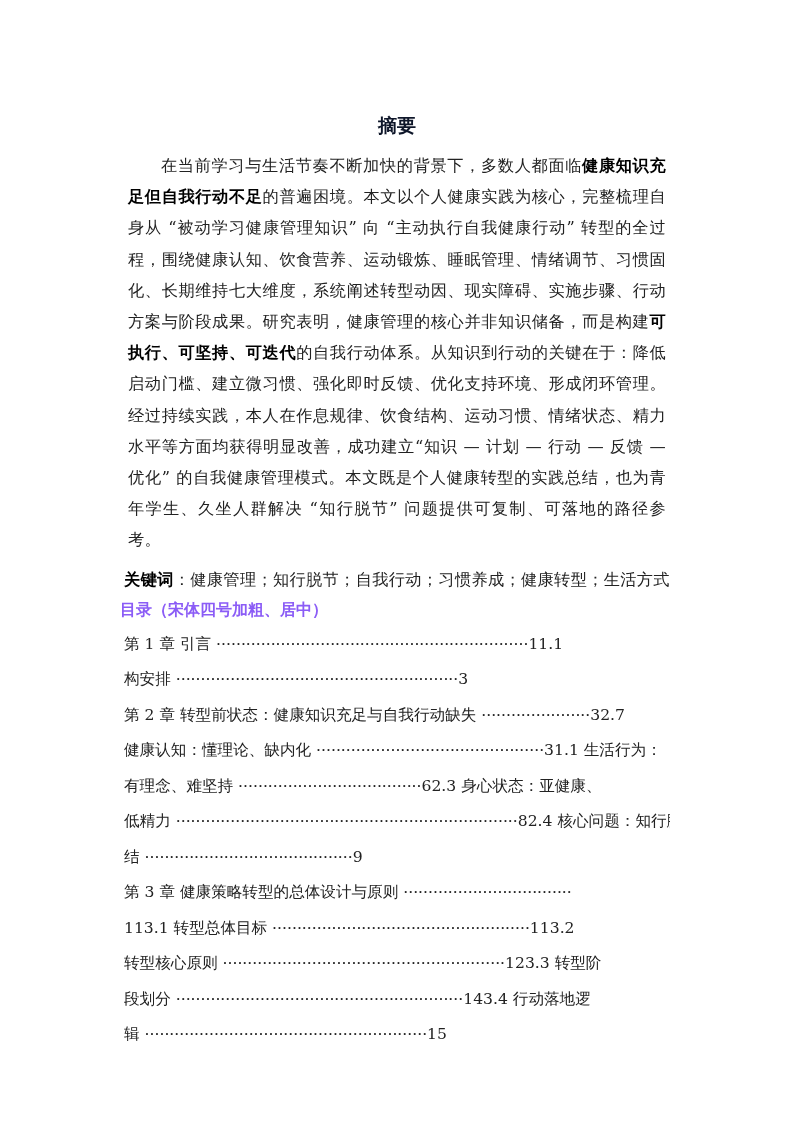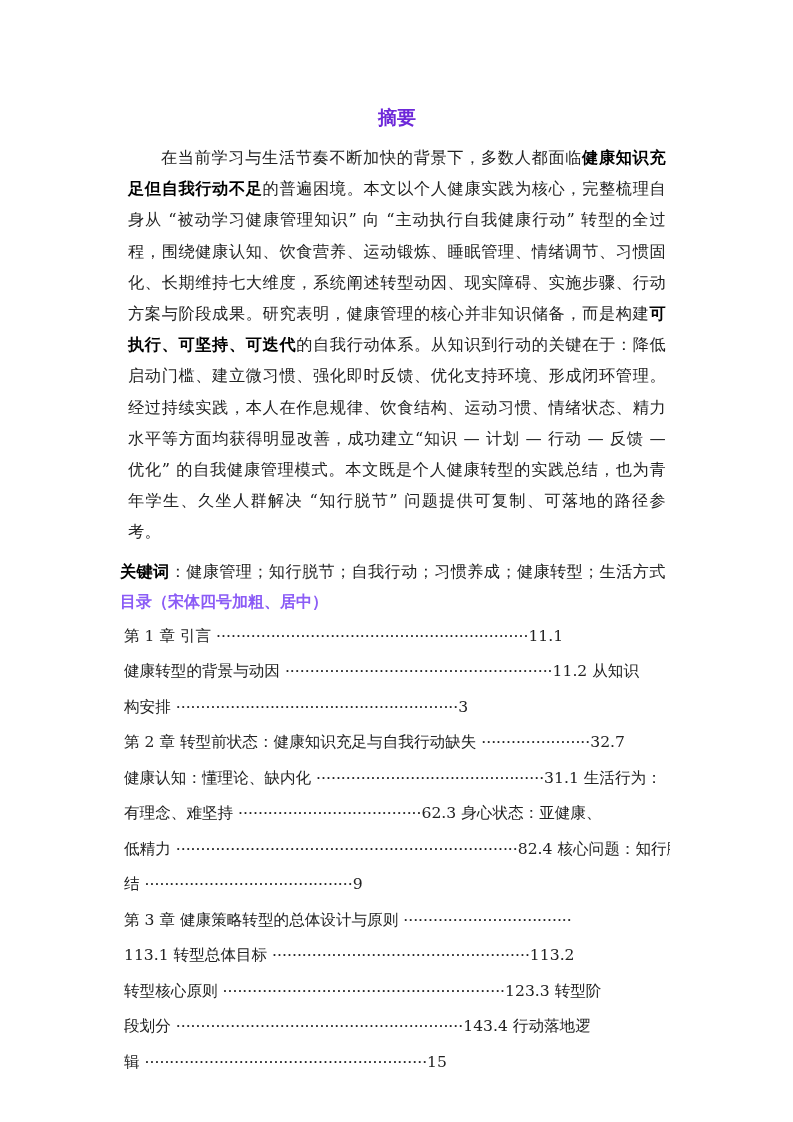--- a/index.html
+++ b/index.html
@@ -1,24 +1,24 @@
 <!DOCTYPE html>
 <html><head>
 <meta charset="utf-8">
 <style>
   html, body { margin:0; padding:0; background:#ffffff; }
   body { width:793px; height:1122px; position:relative; overflow:hidden;
          font-family: "DejaVu Serif", "Liberation Serif", serif; color:#222; }
   .page { position:absolute; left:120px; top:100px; width:554px; }
   .title { text-align:center; font-family:"DejaVu Sans","Liberation Sans",sans-serif; font-weight:bold;
-           font-size:19px; color:#6d28d9; height:34px; line-height:34px; margin-top:0; }
+           font-size:19px; color:#0f172a; height:34px; line-height:34px; margin-top:8px; }
   .para { font-size:16.2px; line-height:31.2px; text-align:justify; text-align-last:left; margin:8px; letter-spacing:0.35px; }
   .indent { text-indent:33px; }
   .b { font-family:"DejaVu Sans","Liberation Sans",sans-serif; font-weight:bold; color:#000; }
-  .kw { font-size:16.2px; line-height:31px; margin:0; letter-spacing:0.35px; }
+  .kw { font-size:16.2px; line-height:31px; margin:0; letter-spacing:0.35px;text-align:center; }
   .kw .lbl { font-family:"DejaVu Sans","Liberation Sans",sans-serif; font-weight:bold; color:#000; }
   .toc-title { font-family:"DejaVu Sans","Liberation Sans",sans-serif; font-weight:bold; font-size:16px; color:#8b5cf6; line-height:30px; margin:0; }
   .toc-line { font-size:15.6px; line-height:31.5px; margin:4px; white-space:nowrap; overflow:hidden; color:#222; }
   .toc-block { margin:0 0 0 0; }
 </style>
 </head>
 <body>
 
 <div class="page">
   <div class="title">摘要</div>
@@ -28,21 +28,20 @@
   </p>
 
   <p class="kw">
     <span class="lbl">关键词</span><span>：</span><span>健康管理；知行脱节；自我行动；习惯养成；健康转型；生活方式</span>
   </p>
 
   <p class="toc-title">目录（宋体四号加粗、居中）</p>
 
   <div class="toc-block">
     <p class="toc-line">第 1 章 引言 ·······························································11.1</p>
-    <p class="toc-line">健康转型的背景与动因 ······················································11.2 从知识</p>
     <p class="toc-line">构安排 ·························································3</p>
   </div>
 
   <div class="toc-block">
     <p class="toc-line">第 2 章 转型前状态：健康知识充足与自我行动缺失 ······················32.7</p>
     <p class="toc-line">健康认知：懂理论、缺内化 ··············································31.1 生活行为：</p>
     <p class="toc-line">有理念、难坚持 ·····································62.3 身心状态：亚健康、</p>
     <p class="toc-line">低精力 ·····································································82.4 核心问题：知行脱节的根源总</p>
     <p class="toc-line">结 ··········································9</p>
   </div>

